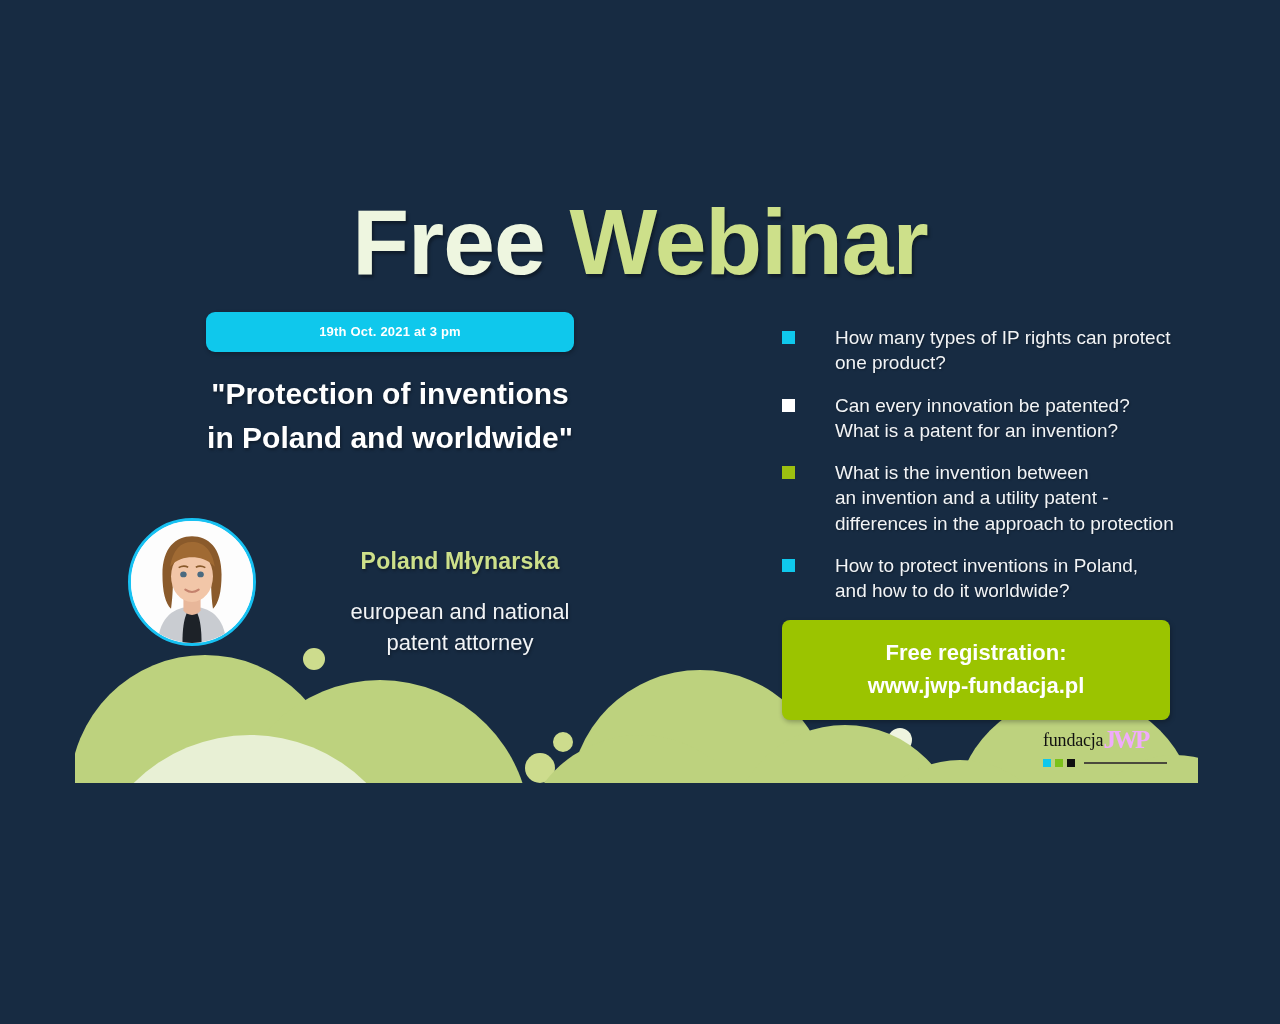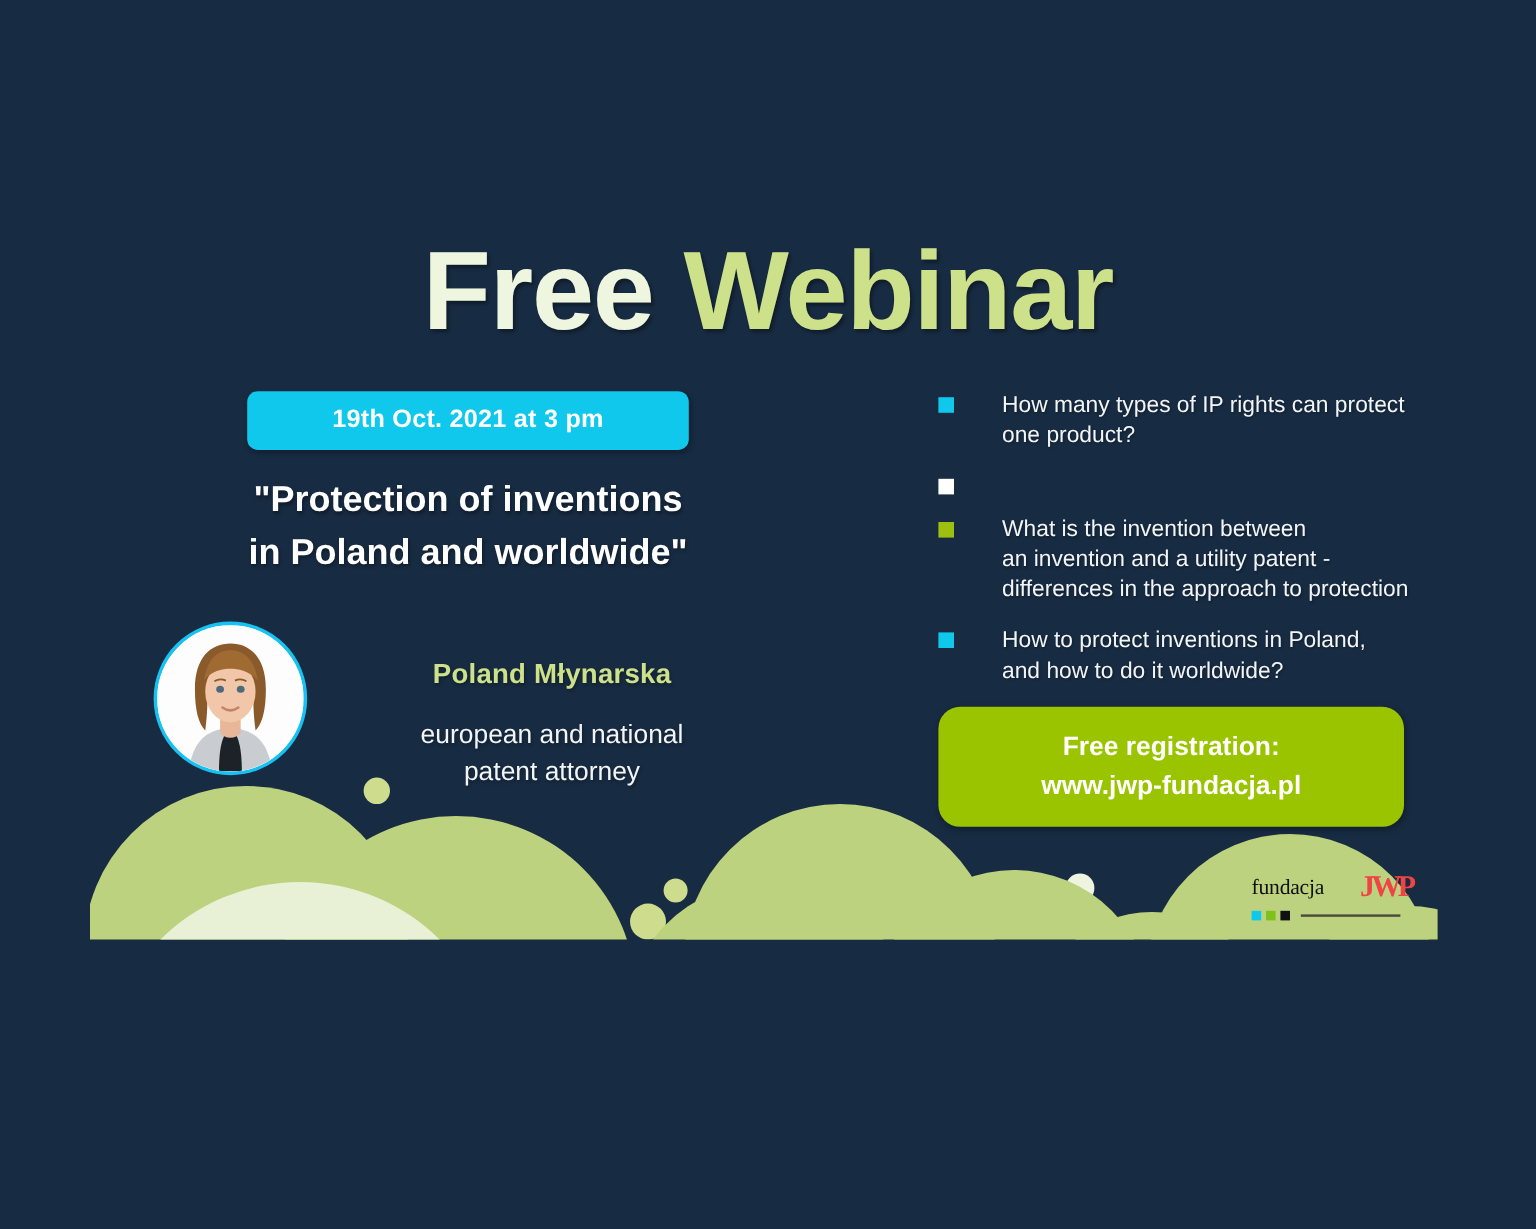--- a/index.html
+++ b/index.html
@@ -61,25 +61,25 @@
   
   #left-col {
     position: absolute;
     left: 120px;
     top: 312px;
     width: 540px;
   }
 
   #date-badge {
     width: 368px;
-    margin: 14px auto;
+    margin: 0 auto;
     background: #0fc8ec;
     border-radius: 9px;
     color: #ffffff;
-    font-size: 21px;
+    font-size: 13px;
     font-weight: bold;
     text-align: center;
     padding: 12px 0 13px 0;
     box-sizing: border-box;
     letter-spacing: 0.2px;
     box-shadow: 1px 2px 4px rgba(0,0,0,0.28);
   }
 
   #webinar-title {
     margin-top: 20px;
@@ -159,21 +159,21 @@
     color: #f2f4f6;
     font-size: 19px;
     line-height: 1.33;
     text-shadow: 1px 1px 2px rgba(0,0,0,0.3);
   }
 
   #cta {
     margin-top: 12px;
     width: 388px;
     background: #9bc400;
-    border-radius: 18px;
+    border-radius: 8px;
     padding: 16px 0 18px 0;
     text-align: center;
     color: #ffffff;
     font-size: 22px;
     font-weight: bold;
     line-height: 1.5;
     box-sizing: border-box;
     box-shadow: 1px 2px 5px rgba(0,0,0,0.28);
     cursor: pointer;
   }
@@ -191,24 +191,23 @@
     font-size: 18px;
     color: #101010;
     letter-spacing: -0.2px;
     line-height: 1;
     white-space: nowrap;
   }
   #logo-mark {
     font-family: "Liberation Serif", serif;
     font-size: 25px;
     font-weight: bold;
-    color: #ef4444;
+    color: #f0abfc;
     letter-spacing: -3px;
     vertical-align: -2px;
-    margin-left: 30px;
   }
   #logo-rule {
     display: flex;
     align-items: center;
     margin-top: 7px;
   }
   .logo-sq { width: 8px; height: 8px; margin-right: 4px; }
   #logo-line {
     flex: 1;
     height: 2px;
@@ -321,20 +320,24 @@
       <div class="bullet-item">
         <span class="bullet-square" style="background:#0fc8ec"></span>
         <span class="bullet-text">
           <span>How many types of IP rights can protect</span><br>
           <span>one product?</span>
         </span>
       </div>
 
       <div class="bullet-item">
         <span class="bullet-square" style="background:#ffffff"></span>
+        <span class="bullet-text">
+          <span>Can every innovation be patented?</span><br>
+          <span>What is a patent for an invention?</span>
+        </span>
       </div>
 
       <div class="bullet-item">
         <span class="bullet-square" style="background:#9dc010"></span>
         <span class="bullet-text">
           <span>What is the invention between</span><br>
           <span>an invention and a utility patent -</span><br>
           <span>differences in the approach to protection</span>
         </span>
       </div>

